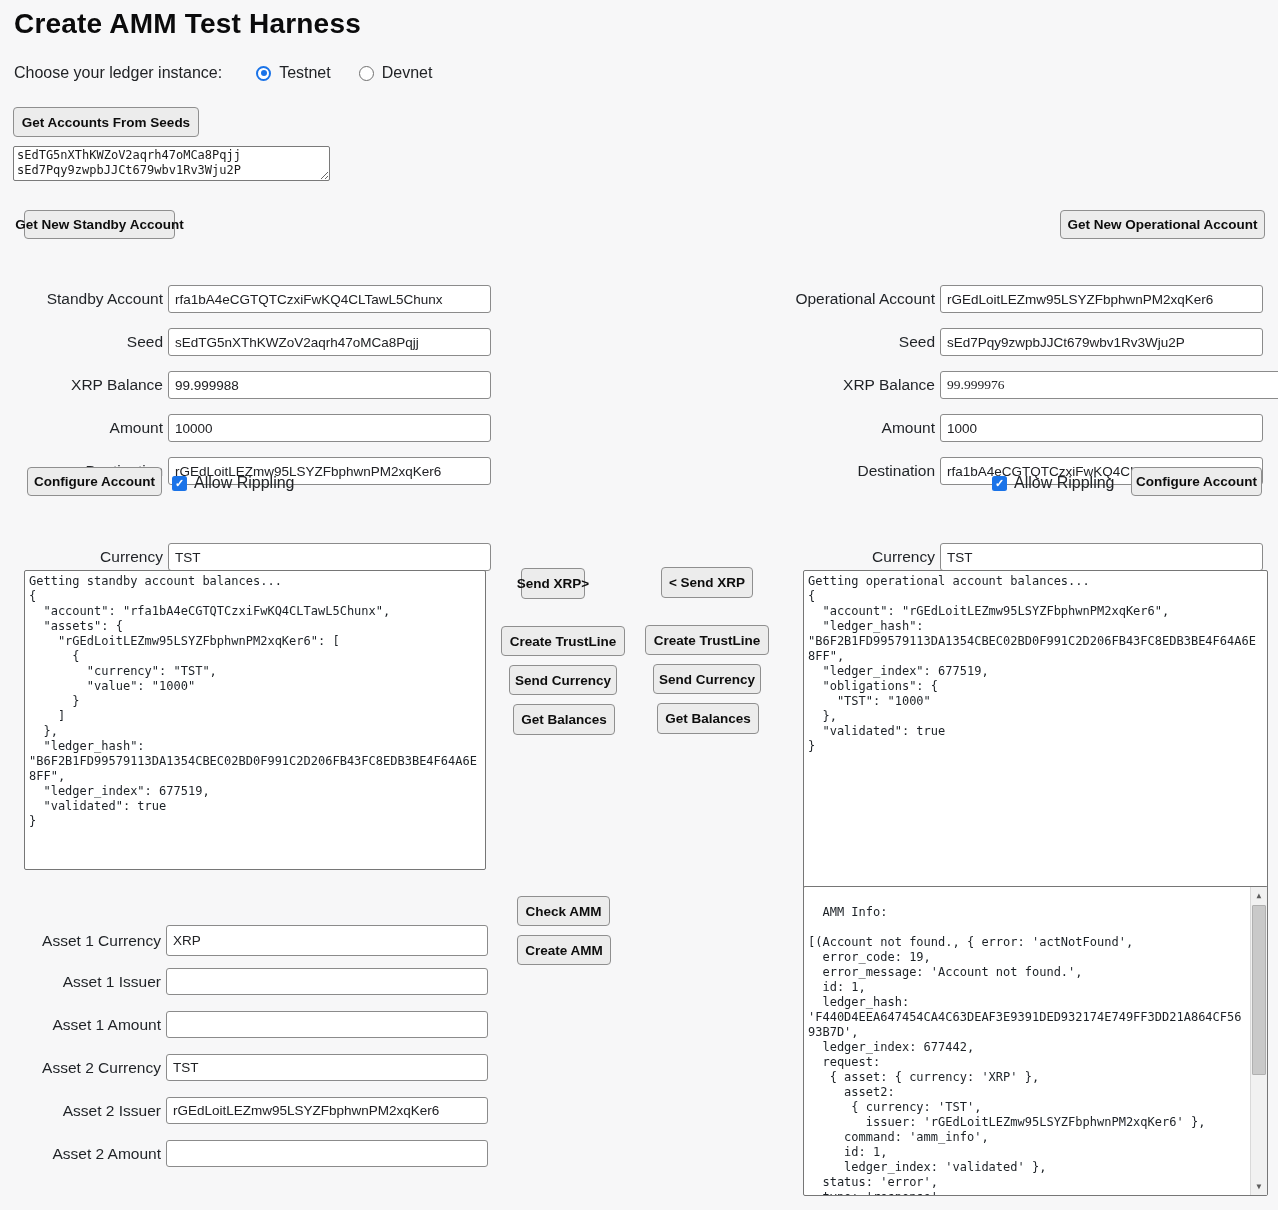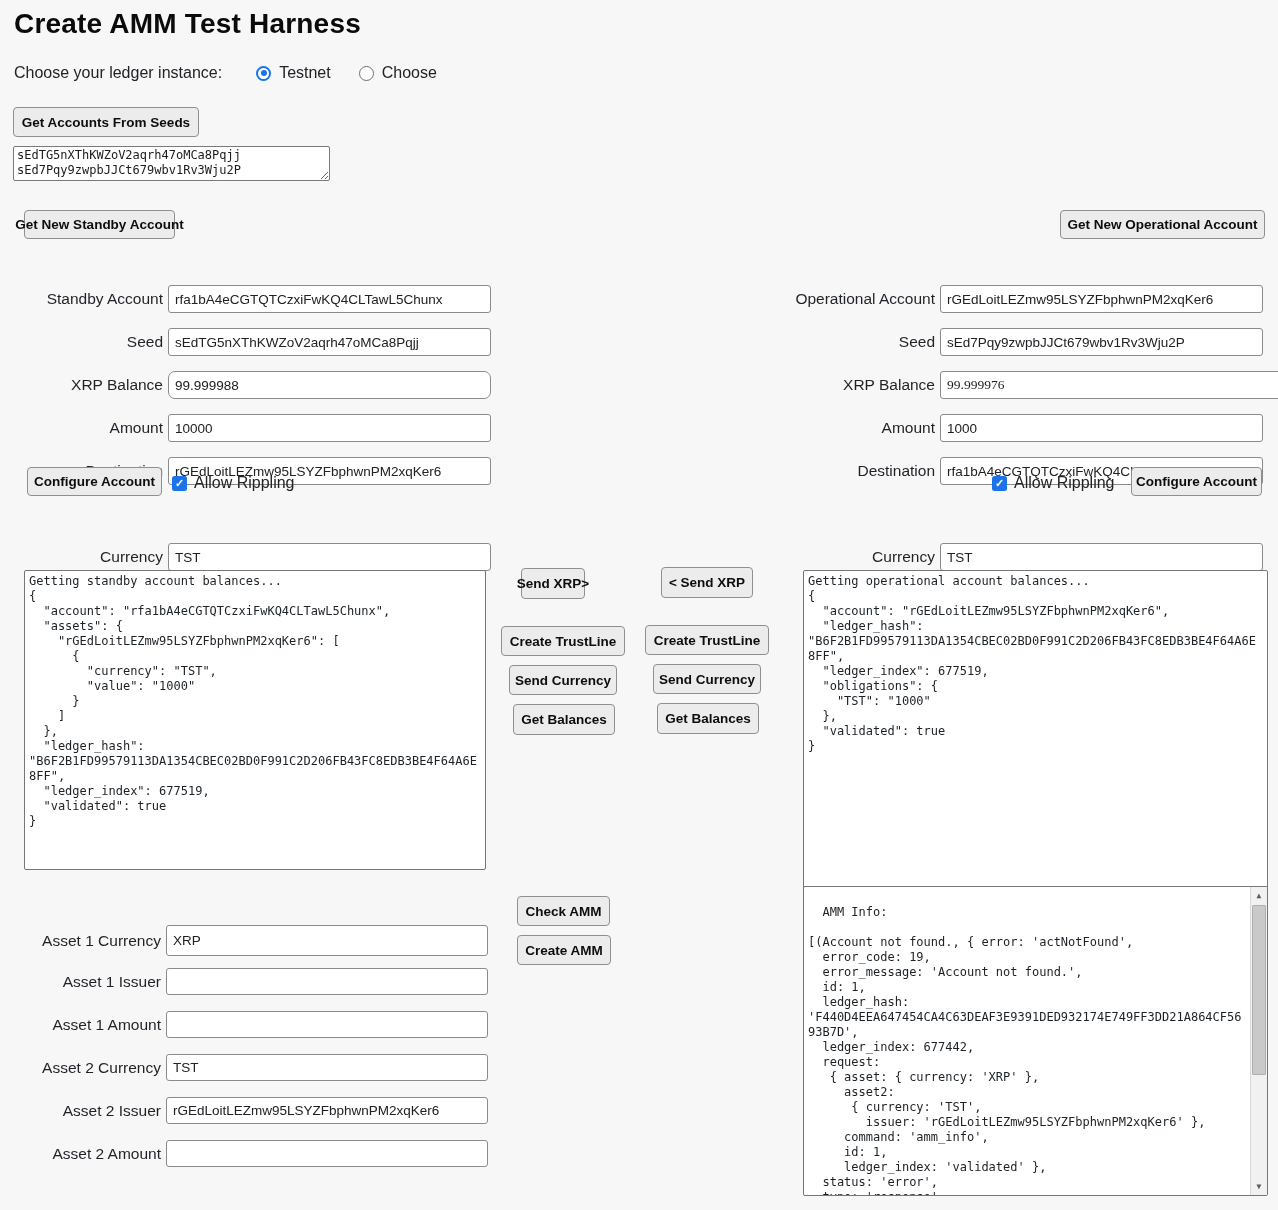--- a/index.html
+++ b/index.html
@@ -124,41 +124,41 @@
 
 <h1 class="title abs" style="left:14px; top:8px;">Create AMM Test Harness</h1>
 
 <div class="abs radio-group" style="left:14px; top:64px;">
   <span class="ledger-label">Choose your ledger instance:</span>
   <span style="width:18px;"></span>
   <span class="radio on"></span>
   <span>Testnet</span>
   <span style="width:12px;"></span>
   <span class="radio off"></span>
-  <span>Choose</span>
+  <span>Devnet</span>
 </div>
 
 <button class="btn" style="left:13px; top:107px; width:186px; height:30px;">Get Accounts From Seeds</button>
 
 <textarea class="seedbox" spellcheck="false" style="">sEdTG5nXThKWZoV2aqrh47oMCa8Pqjj
 sEd7Pqy9zwpbJJCt679wbv1Rv3Wju2P</textarea>
 
 <button class="btn" style="left:24px; top:210px; width:151px; height:29px;">Get New Standby Account</button>
 
 <div class="fieldrow" style="left:0; top:253px;">
   <span class="flabel" style="width:168px;">Standby Account</span>
   <input style="width: 323px;" value="rfa1bA4eCGTQTCzxiFwKQ4CLTawL5Chunx">
 </div>
 <div class="fieldrow" style="left:0; top:296px;">
   <span class="flabel" style="width:168px;">Seed</span>
   <input style="width: 323px;" value="sEdTG5nXThKWZoV2aqrh47oMCa8Pqjj">
 </div>
 <div class="fieldrow" style="left:0; top:339px;">
   <span class="flabel" style="width:168px;">XRP Balance</span>
-  <input style="width: 323px; border-radius: 7px;" value="99.999988">
+  <input style="width: 323px;" value="99.999988">
 </div>
 <div class="fieldrow" style="left:0; top:382px;">
   <span class="flabel" style="width:168px;">Amount</span>
   <input style="width: 323px;" value="10000">
 </div>
 <div class="fieldrow" style="left:0; top:425px;">
   <span class="flabel" style="width:168px;">Destination</span>
   <input style="width: 323px;" value="rGEdLoitLEZmw95LSYZFbphwnPM2xqKer6">
 </div>
 

